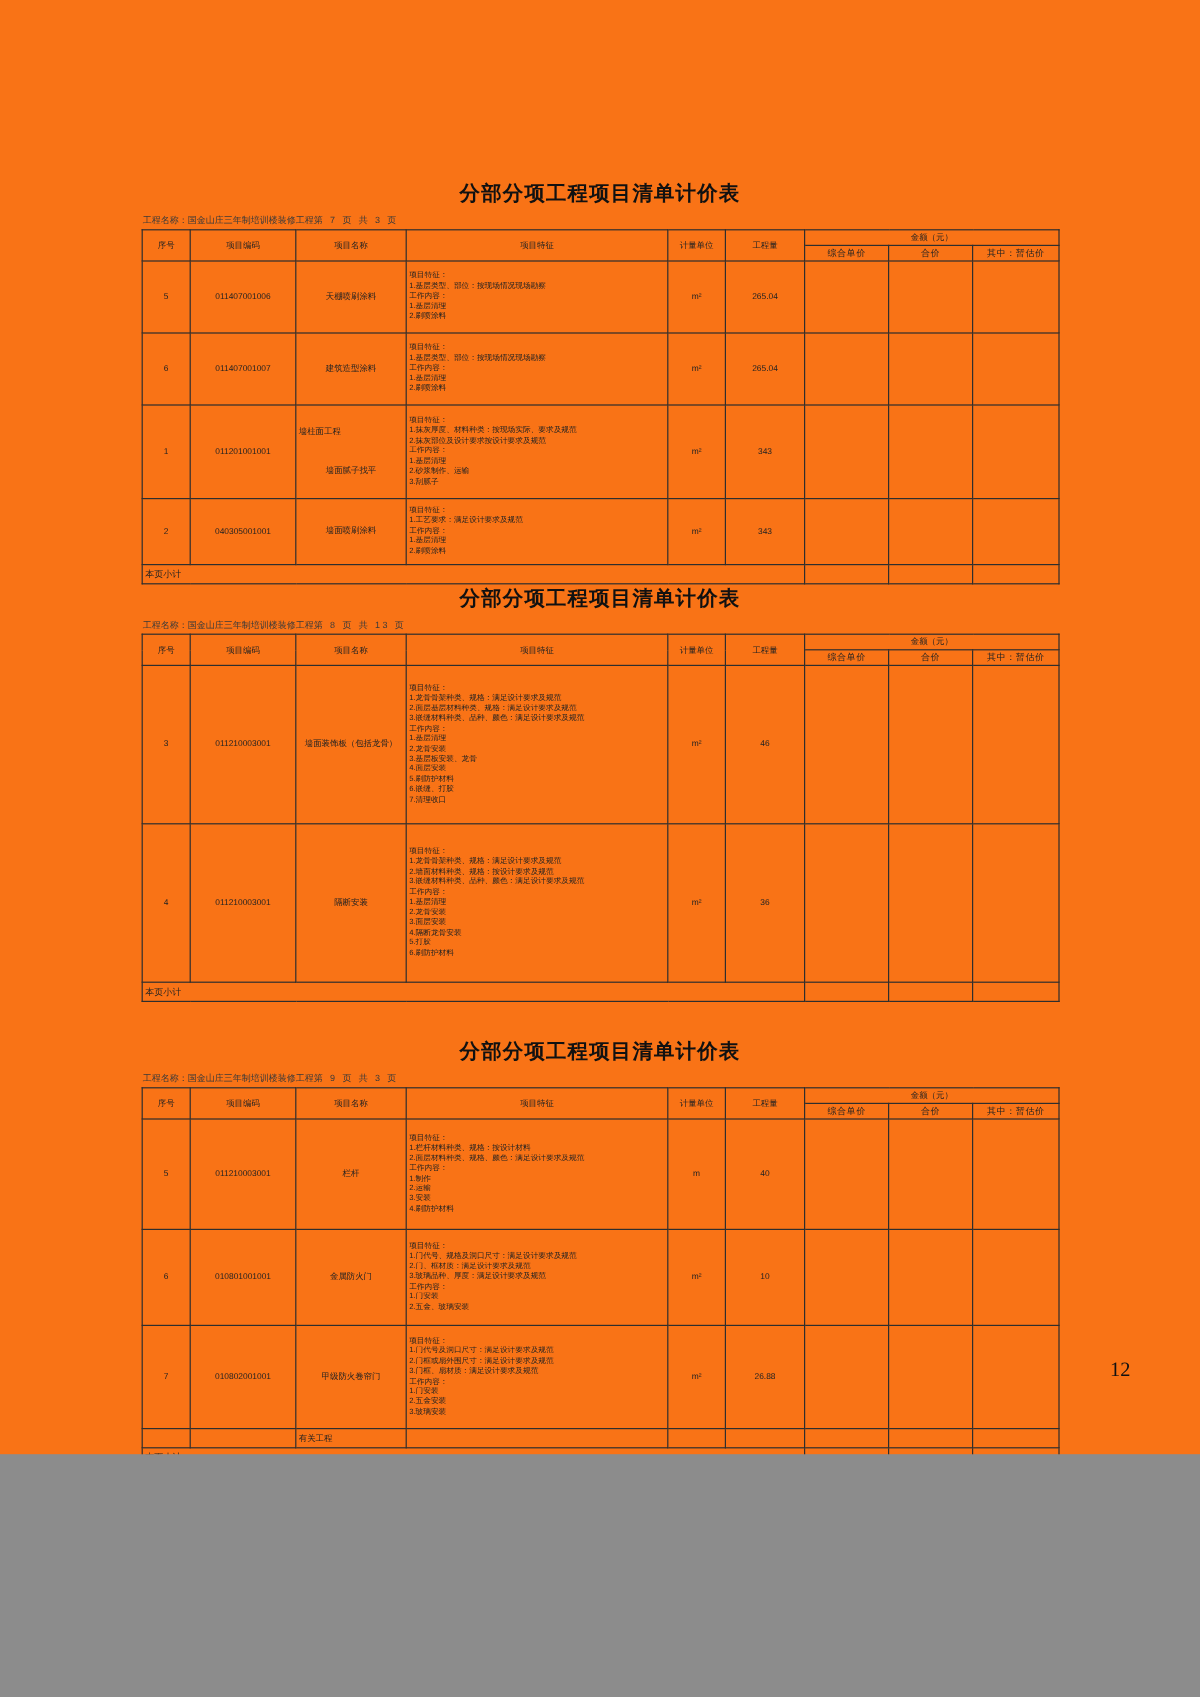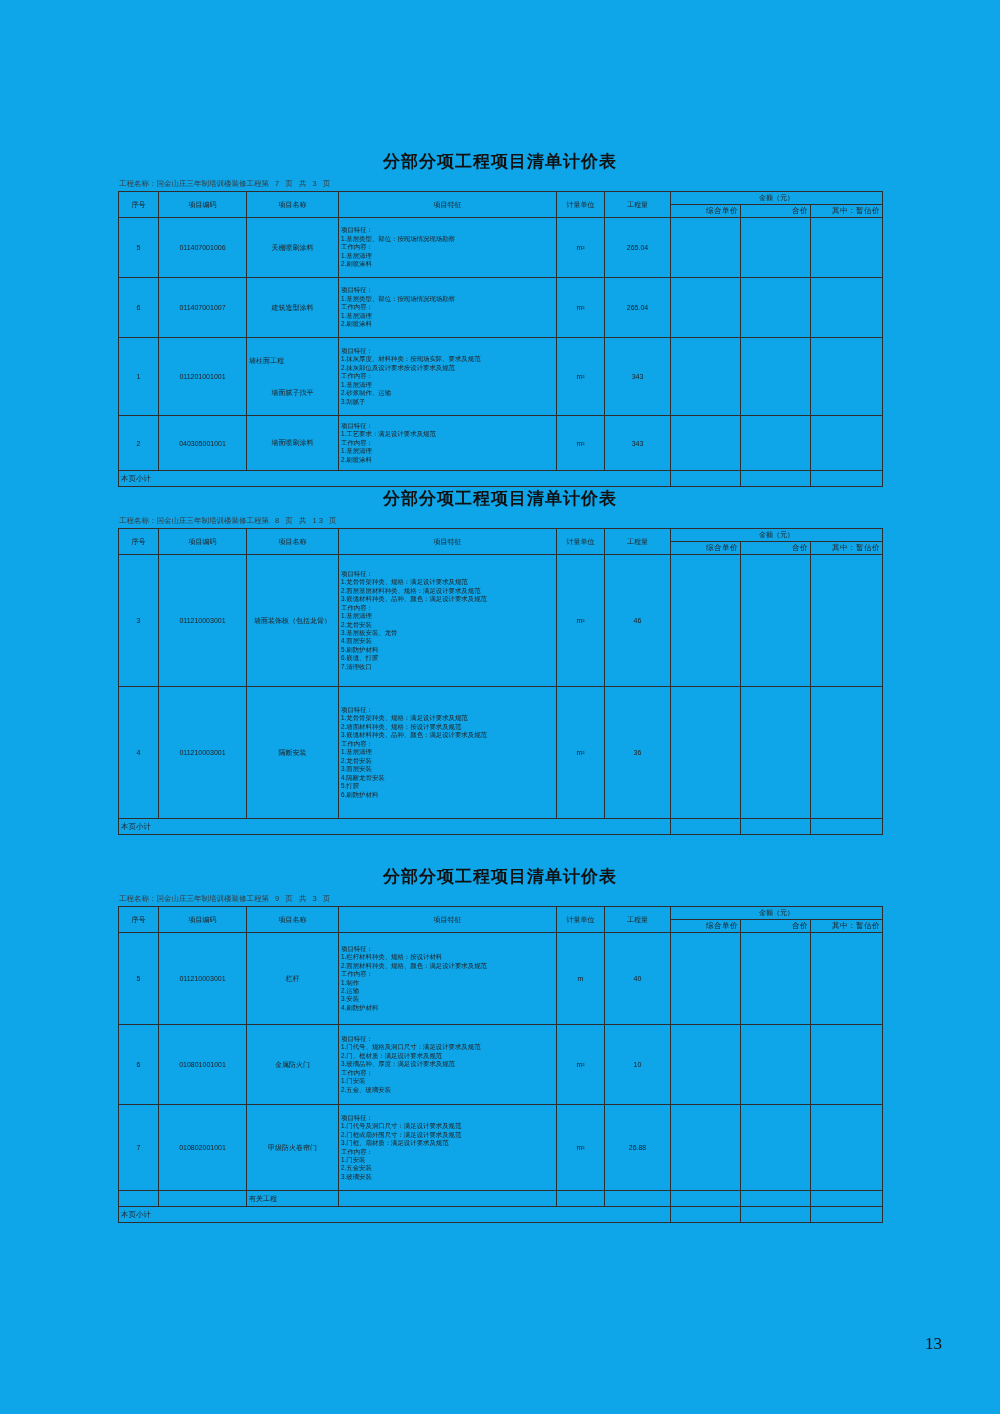--- a/index.html
+++ b/index.html
@@ -3,22 +3,22 @@
 <meta charset="utf-8">
 <style>
   html, body {
     margin: 0;
     padding: 0;
     background: #8c8c8c;
   }
   .page {
     position: relative;
     width: 1000px;
-    height: 1414px;
-    background: #0ea5e9;
+    height: 1212px;
+    background: #f97316;
     margin: 0 auto;
     font-family: "Liberation Sans", sans-serif;
     color: #1a1a1a;
     overflow: hidden;
   }
   .sheet {
     position: absolute;
     left: 118px;
     width: 764px;
   }
@@ -49,21 +49,21 @@
     font-size: 7px;
     color: #222;
   }
   table.qty td, table.qty th {
     border: 1px solid #2e2e2e;
     padding: 1px 2px;
     vertical-align: middle;
     font-weight: normal;
   }
   .hdr td {
-    text-align: right;
+    text-align: center;
     font-size: 7.5px;
     letter-spacing: 0.5px;
   }
   .hdr-amount {
     text-align: center;
   }
   .c-center { text-align: center; }
   .feature {
     font-size: 6.4px;
     line-height: 1.32;
@@ -426,14 +426,14 @@
       <tr class="subtotal">
         <td colspan="6">本页小计</td>
         <td></td>
         <td></td>
         <td></td>
       </tr>
     </tbody>
       </table>
   </div>
 
-  <div class="pagenum">13</div>
+  <div class="pagenum">12</div>
 </div>
 
 </body></html>

